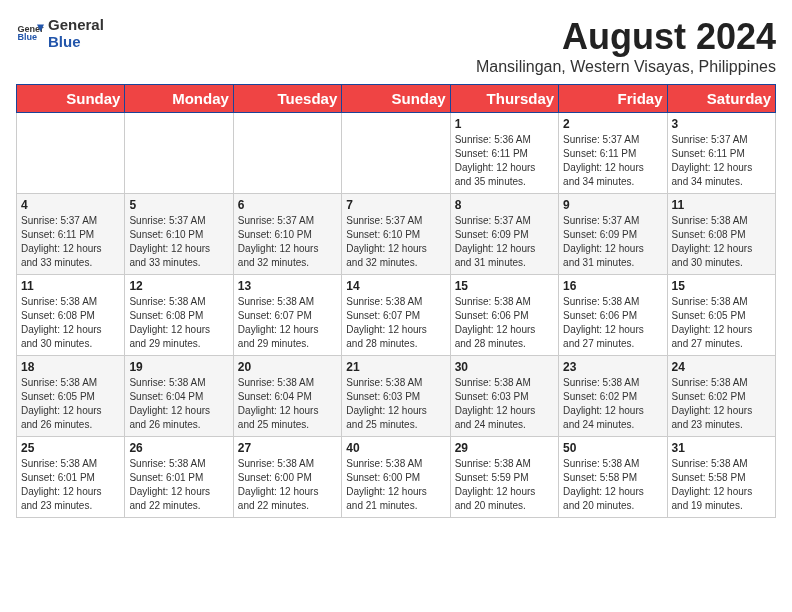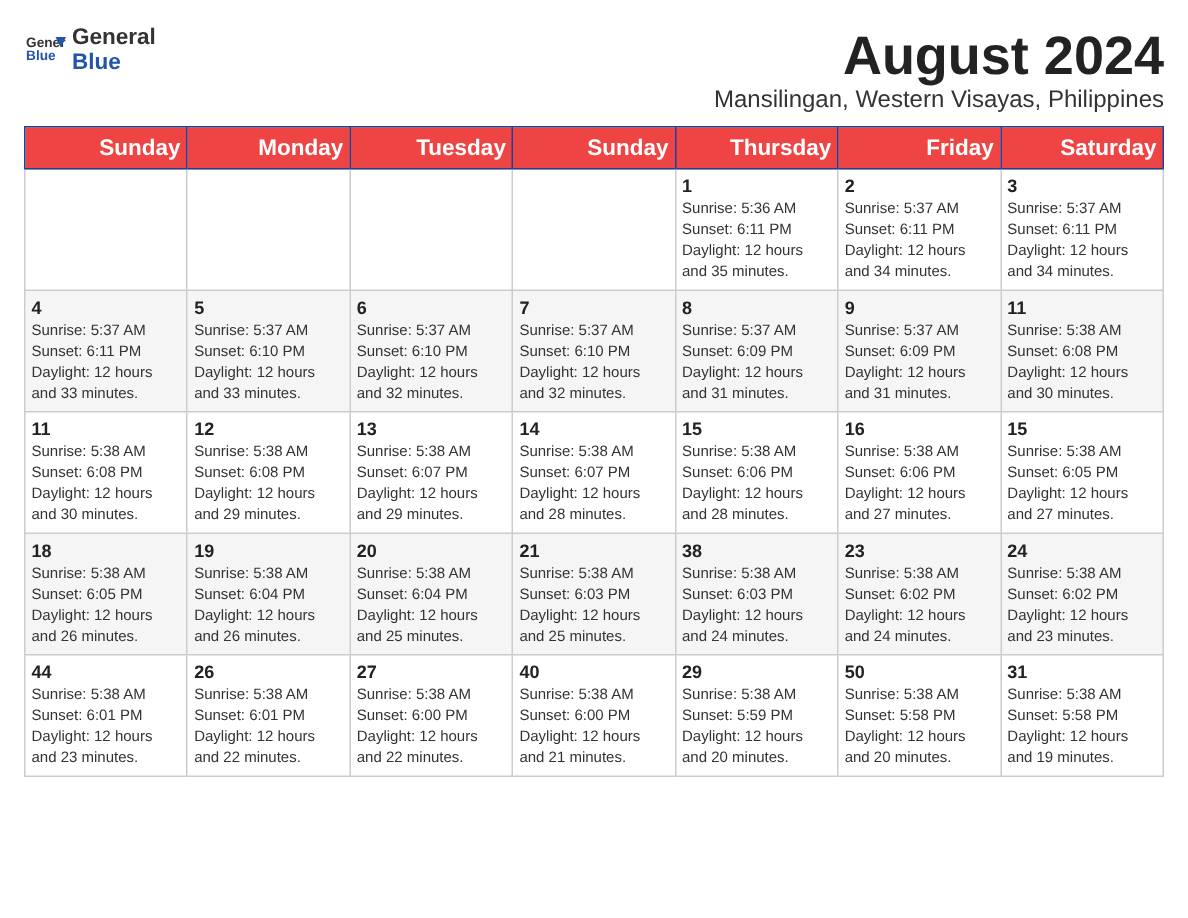--- a/index.html
+++ b/index.html
@@ -266,21 +266,21 @@
 and 25 minutes.</div>
         </td>
         <td>
           <span class="day-number">21</span>
           <div class="day-info" style="white-space: pre-line;">Sunrise: 5:38 AM
 Sunset: 6:03 PM
 Daylight: 12 hours
 and 25 minutes.</div>
         </td>
         <td>
-          <span class="day-number">38</span>
+          <span class="day-number">30</span>
           <div class="day-info" style="white-space: pre-line;">Sunrise: 5:38 AM
 Sunset: 6:03 PM
 Daylight: 12 hours
 and 24 minutes.</div>
         </td>
         <td>
           <span class="day-number">23</span>
           <div class="day-info" style="white-space: pre-line;">Sunrise: 5:38 AM
 Sunset: 6:02 PM
 Daylight: 12 hours
@@ -289,21 +289,21 @@
         <td>
           <span class="day-number">24</span>
           <div class="day-info" style="white-space: pre-line;">Sunrise: 5:38 AM
 Sunset: 6:02 PM
 Daylight: 12 hours
 and 23 minutes.</div>
         </td>
       </tr>
       <tr>
         <td>
-          <span class="day-number">44</span>
+          <span class="day-number">25</span>
           <div class="day-info" style="white-space: pre-line;">Sunrise: 5:38 AM
 Sunset: 6:01 PM
 Daylight: 12 hours
 and 23 minutes.</div>
         </td>
         <td>
           <span class="day-number">26</span>
           <div class="day-info" style="white-space: pre-line;">Sunrise: 5:38 AM
 Sunset: 6:01 PM
 Daylight: 12 hours

